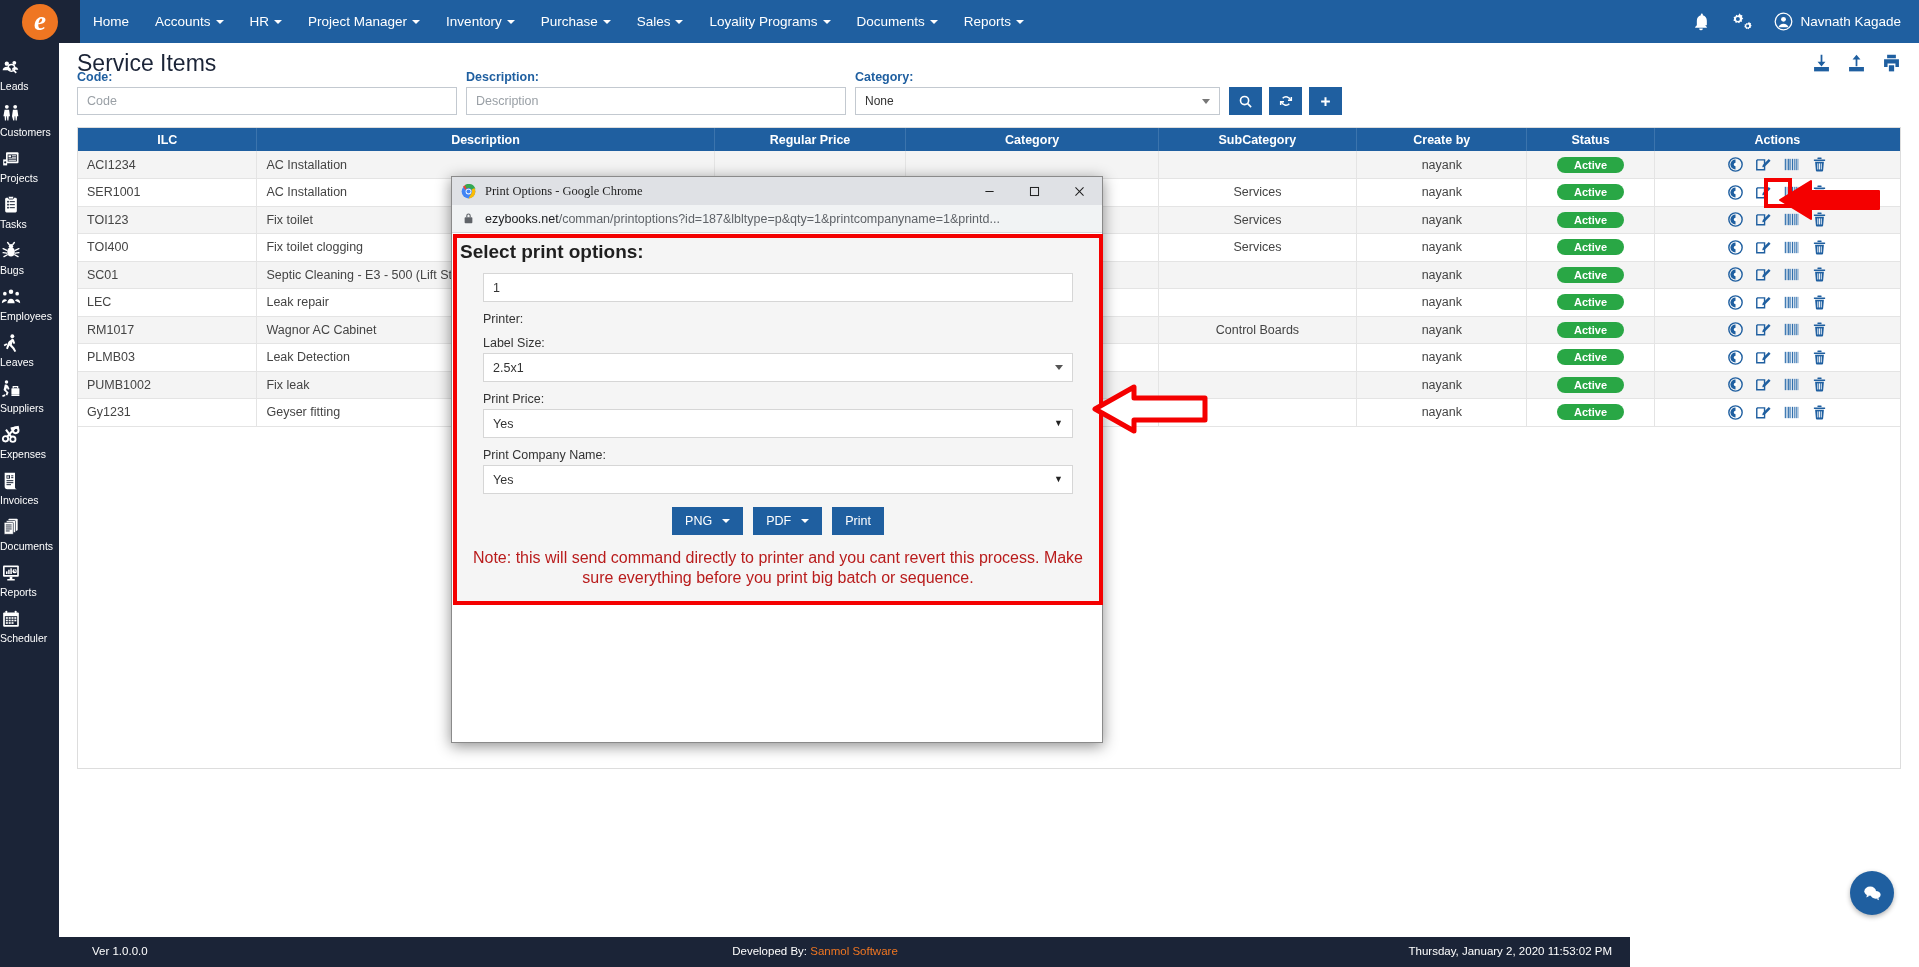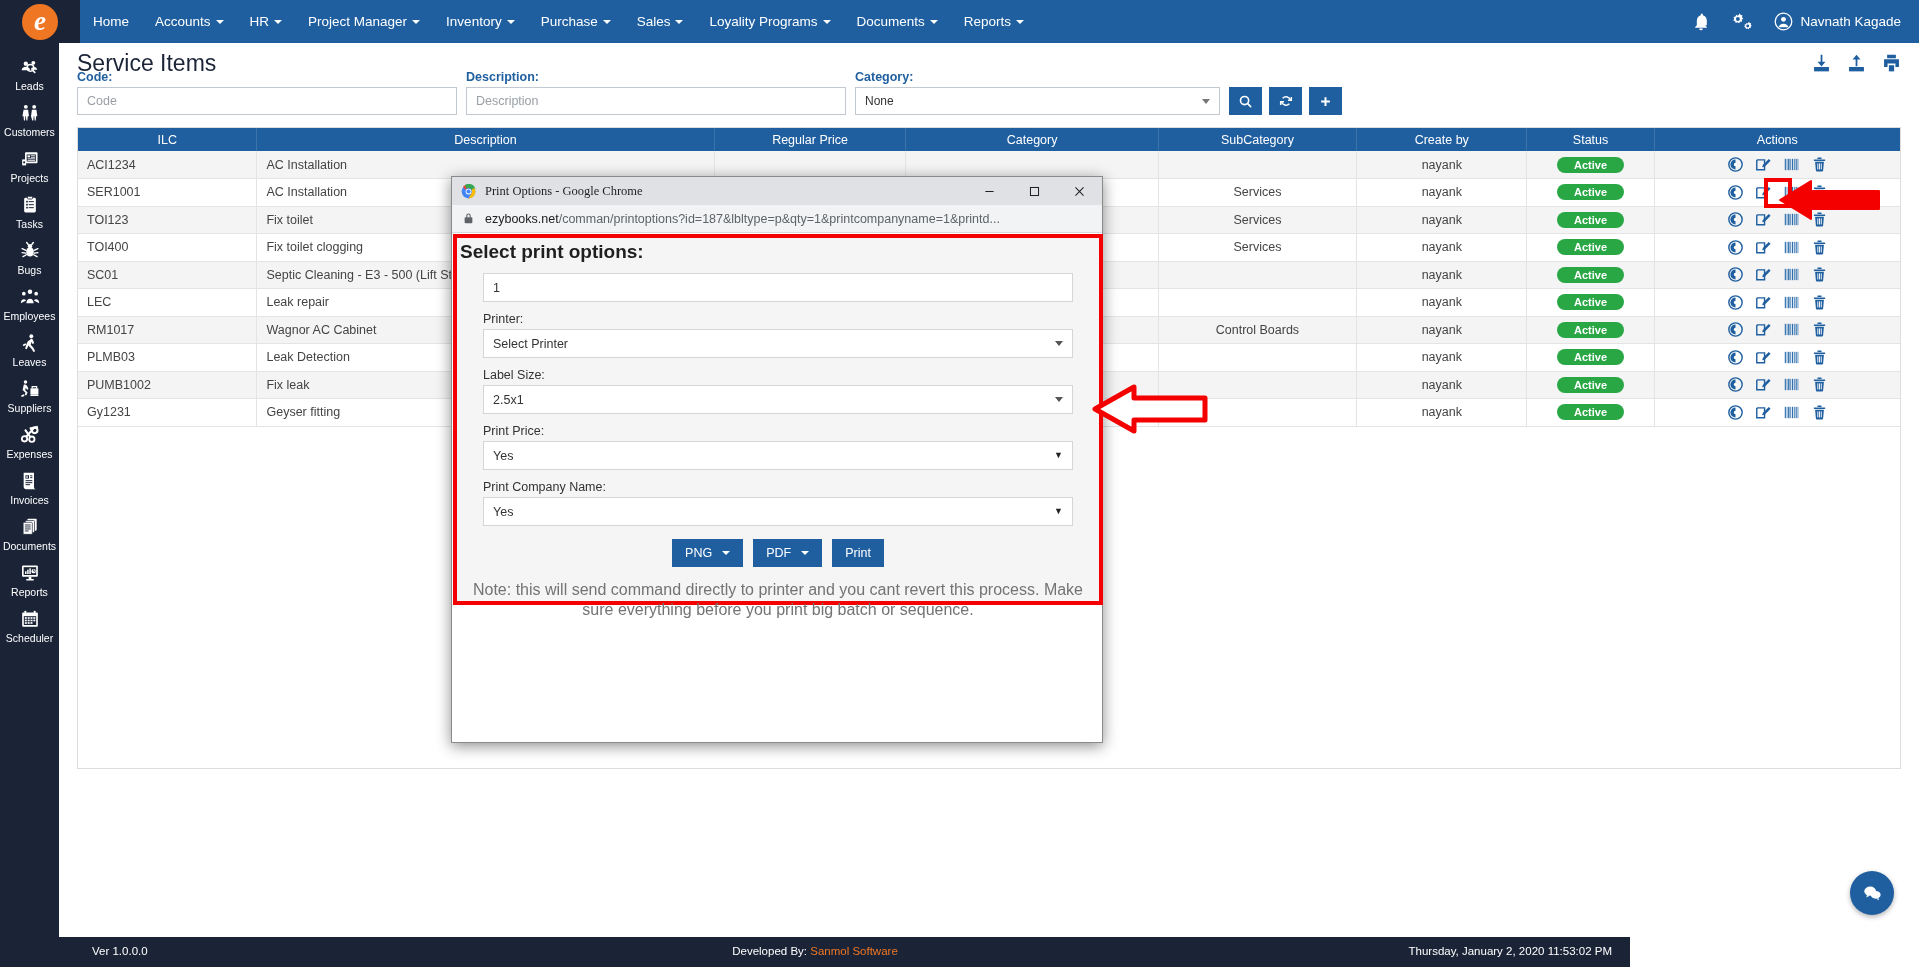--- a/index.html
+++ b/index.html
@@ -48,21 +48,21 @@
 
   
   #sidebar {
     position: absolute; left: 0; top: 43px; width: 59px; height: 924px;
     background: #1b2437;
     padding-top: 8px;
     overflow: hidden;
   }
   .side-item {
     width: 59px; padding: 4px 0 5px 0;
-    display: flex; flex-direction: column; align-items: center;
+    display: flex; flex-direction: column; align-items: flex-start;
     cursor: pointer; color: #fff;
   }
   .side-ico { height: 23px; display: flex; align-items: center; justify-content: center; }
   .side-lbl { font-size: 10.5px; margin-top: 2px; color: #fff; }
 
   
   #main {
     position: absolute; left: 59px; top: 43px;
     width: 1860px; height: 924px;
     background: #ffffff;
@@ -96,21 +96,21 @@
     border-left: 4px solid transparent; border-right: 4px solid transparent;
     border-top: 5px solid #777;
   }
   .fbtn {
     width: 33px; height: 28px; background: #1f5fa0; color: #fff;
     border: none; display: flex; align-items: center; justify-content: center;
     cursor: pointer;
   }
   table { width: 100%; border-collapse: collapse; }
   thead th {
-    background: #1f5fa0; color: #fff; font-size: 12.5px; font-weight: normal;
+    background: #1f5fa0; color: #fff; font-size: 12.5px; font-weight: bold;
     height: 23px; text-align: center; border-right: 1px solid #3b74ad;
   }
   thead th:last-child { border-right: none; }
   tbody td {
     font-size: 12.5px; color: #444; height: 27.5px;
     border-bottom: 1px solid #e4e4e4; border-right: 1px solid #e4e4e4;
     padding: 0 9px; white-space: nowrap; overflow: hidden;
   }
   tbody td:last-child { border-right: none; }
   tbody tr:nth-child(odd) { background: #f4f4f4; }
@@ -200,21 +200,21 @@
     font-size: 9px; color: #222; line-height: 1;
   }
   #dlg-buttons { display: flex; gap: 10px; justify-content: center; margin-top: 13px; }
   .dlgbtn {
     background: #1f5fa0; color: #fff; border: none;
     font-size: 12.5px; padding: 7px 13px; cursor: pointer;
     font-family: "Liberation Sans", sans-serif;
     display: flex; align-items: center; gap: 5px;
   }
   #dlg-note {
-    text-align: center; font-size: 16px; color: #737373;
+    text-align: center; font-size: 16px; color: #b91c1c;
     line-height: 1.28; margin-top: 13px; padding: 0 14px;
   }
 
   
   .annot { position: absolute; z-index: 60; pointer-events: none; }
   #hl-box {
     position: absolute; z-index: 60; left: 1764px; top: 178px;
     width: 28px; height: 30px; border: 4px solid #f40000; pointer-events: none;
   }
 </style>
@@ -1113,24 +1113,20 @@
     </span>
     <span id="popup-url"><span class="dom">ezybooks.net</span><span>/comman/printoptions?id=187&amp;lbltype=p&amp;qty=1&amp;printcompanyname=1&amp;printd...</span></span>
   </div>
 
   <div id="redbox">
     <div id="dlg-heading">Select print options:</div>
     <div id="dlg-body">
         <div class="fld-group"><input class="txtinput" value="1" style=""></div>
         <div class="fld-group">
           <div class="fld-label">Printer:</div>
-          <div class="selinput">
-            <span>Select Printer</span>
-            <span class="sel-caret-dark"></span>
-          </div>
         </div>
         <div class="fld-group">
           <div class="fld-label">Label Size:</div>
           <div class="selinput">
             <span>2.5x1</span>
             <span class="sel-caret-dark"></span>
           </div>
         </div>
         <div class="fld-group">
           <div class="fld-label">Print Price:</div>

